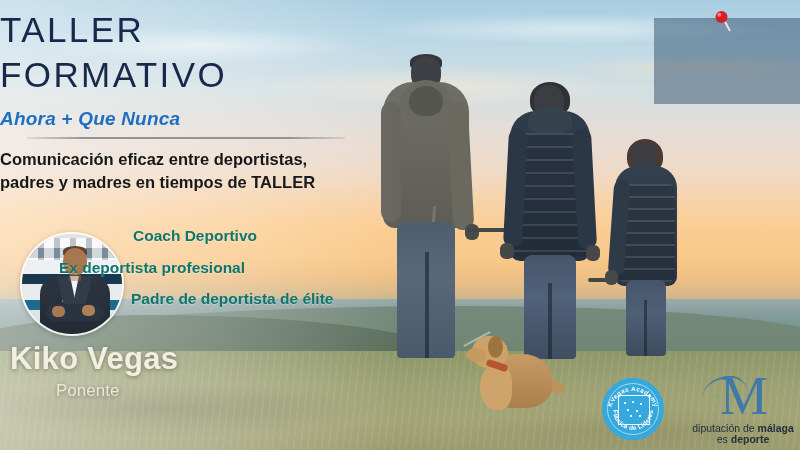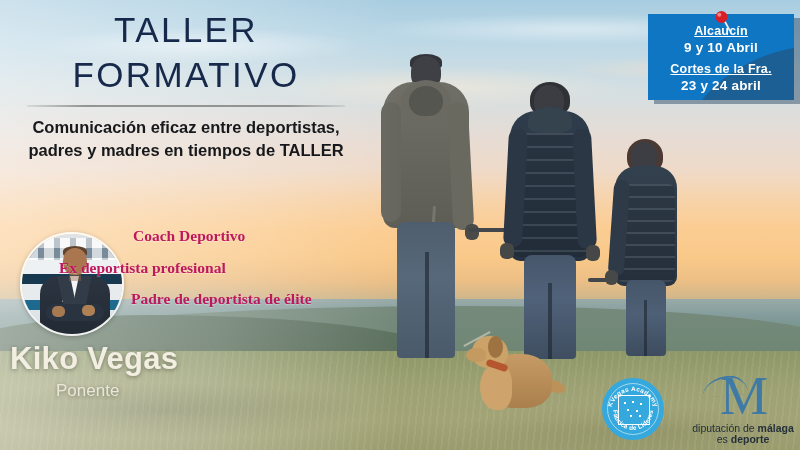--- a/index.html
+++ b/index.html
@@ -183,21 +183,21 @@
 
   
   .left-wash {
     position: absolute; left: 0; top: 0; width: 400px; height: 450px;
     background: linear-gradient(to right, rgba(255,255,255,.42) 0%, rgba(255,255,255,.22) 55%, rgba(255,255,255,0) 100%);
   }
 
   
   .headline {
     position: absolute; left: 0; top: 8px; width: 372px;
-    text-align: center;
+    text-align: left;
   }
   .title-line {
     color: #17294a;
     font-size: 35px;
     font-weight: 300;
     letter-spacing: 2.4px;
     line-height: 1.28;
   }
   .subtitle {
     margin-top: 10px;
@@ -286,24 +286,23 @@
   .photo .parms { position:absolute; left:24px; top:70px; width:58px; height:17px;
       background:#2a3440; border-radius:9px; }
   .photo .phandL { position:absolute; left:30px; top:72px; width:13px; height:11px;
       background:#a87a52; border-radius:5px; }
   .photo .phandR { position:absolute; left:60px; top:71px; width:13px; height:11px;
       background:#b08055; border-radius:5px; }
 
   
   .creds { position: absolute; left: 0; top: 228px; width: 420px; }
   .cred {
-    color: #be185d; font-size: 15.5px; font-weight: bold;
+    color: #0f766e; font-size: 15.5px; font-weight: bold;
     line-height: 1.0; margin-bottom: 16px;
     text-shadow: 0 1px 1px rgba(255,255,255,.35);
-    font-family: Liberation Serif, serif;
   }
   .cred.i0 { margin-left: 133px; }
   .cred.i1 { margin-left: 148px; }
   .cred.i2 { margin-left: 59px; }
   .cred.i3 { margin-left: 131px; }
 
   
   .speaker { position: absolute; left: 10px; top: 341px; width: 260px; }
   .speaker-name {
     color: #f2eee2; font-size: 31px; font-weight: bold; letter-spacing: .3px;
@@ -430,39 +429,30 @@
     <div class="snout"></div>
     <div class="collar"></div>
     <div class="leash"></div>
   </div>
 
   <div class="left-wash"></div>
 
   <div class="headline">
     <div class="title-line">TALLER</div>
     <div class="title-line">FORMATIVO</div>
+    <div class="subtitle">Ahora + Que Nunca</div>
     <div class="rule"></div>
     <div class="desc">
       <div>Comunicación eficaz entre deportistas,</div>
       <div>padres y madres en tiempos de TALLER</div>
     </div>
   </div>
 
   <div class="badge-wrap">
     <div class="badge-shadow"></div>
-    <div class="badge">
-      <div class="badge-curve"></div>
-      <div class="badge-inner">
-        <div class="badge-place">Alcaucín</div>
-        <div class="badge-date">9 y 10 Abril</div>
-        <div class="badge-gap"></div>
-        <div class="badge-place">Cortes de la Fra.</div>
-        <div class="badge-date">23 y 24 abril</div>
-      </div>
-    </div>
     <svg class="pin" viewBox="0 0 26 22">
       <line x1="13" y1="8" x2="20" y2="21" stroke="#e8e8e8" stroke-width="1.8"></line>
       <circle cx="11.5" cy="7" r="6" fill="#d81f28"></circle>
       <circle cx="9.3" cy="4.8" r="2" fill="#f4868b"></circle>
     </svg>
   </div>
 
   <div class="photo">
     <div class="pbg"></div>
     <div class="pbars"></div>

